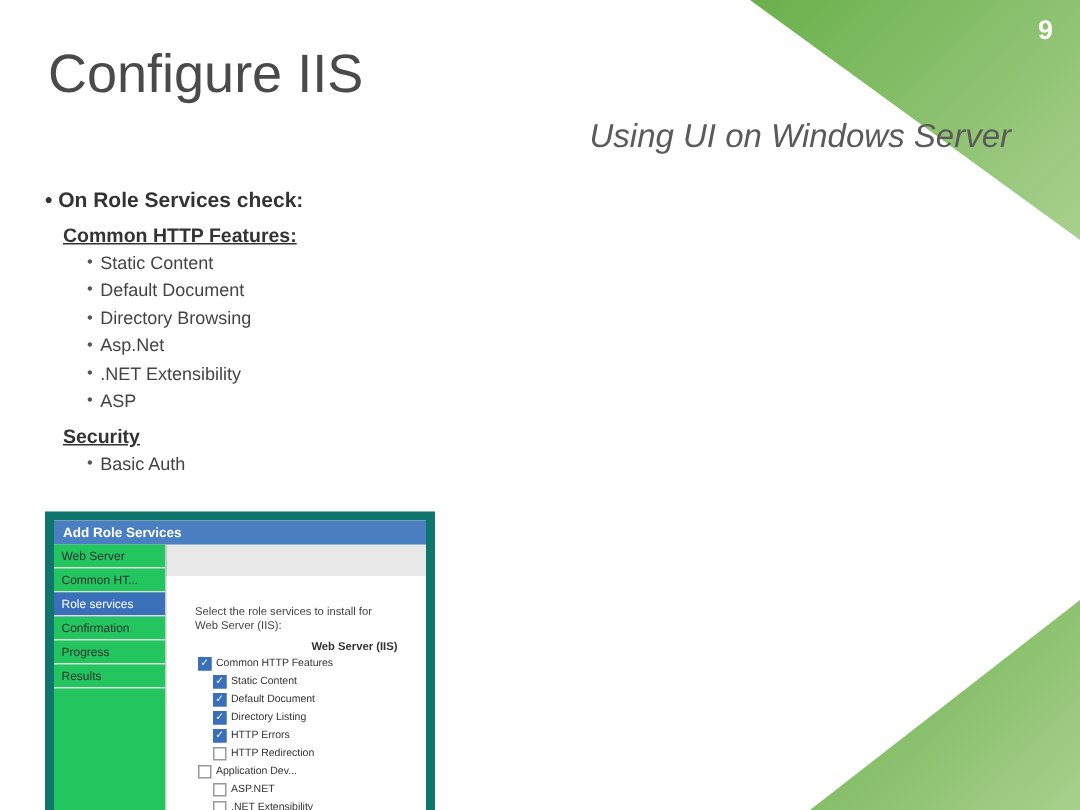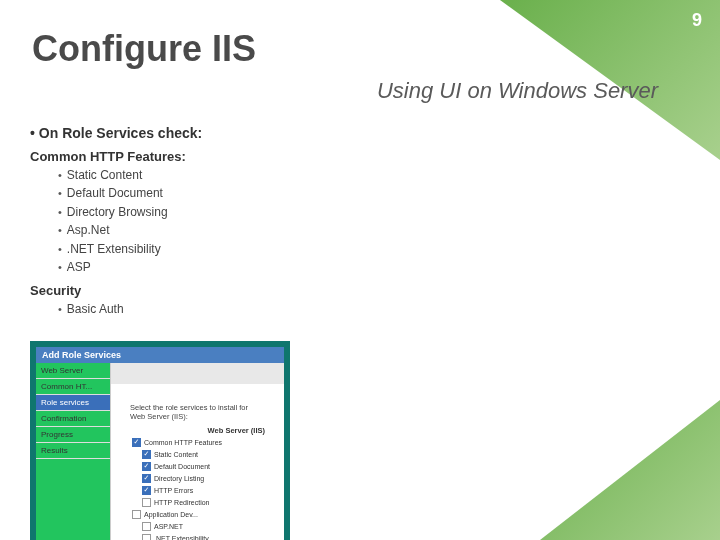--- a/index.html
+++ b/index.html
@@ -45,29 +45,29 @@
       font-weight: bold;
       color: #ffffff;
       z-index: 10;
     }
 
     .title {
       position: absolute;
       top: 28px;
       left: 32px;
       font-size: 36px;
-      font-weight: bold;
+      font-weight: normal;
       color: #4a4a4a;
       z-index: 10;
     }
 
     .subtitle {
       position: absolute;
       top: 78px;
-      right: 62px;
+      right: 46px;
       font-size: 22px;
       color: #5a5a5a;
       font-style: italic;
       z-index: 10;
     }
 
     .content-area {
       position: absolute;
       top: 125px;
       left: 30px;
@@ -91,21 +91,22 @@
       color: #333;
       margin-bottom: 8px;
     }
 
     .section-label {
       font-size: 13px;
       font-weight: bold;
       color: #333;
       margin-top: 8px;
       margin-bottom: 4px;
-      margin-left: 0;
+      margin-left: 12px;
+      text-decoration: underline;
     }
 
     .sub-item {
       font-size: 12px;
       color: #444;
       margin-left: 28px;
       margin-bottom: 3px;
       display: flex;
       align-items: flex-start;
       gap: 5px;

